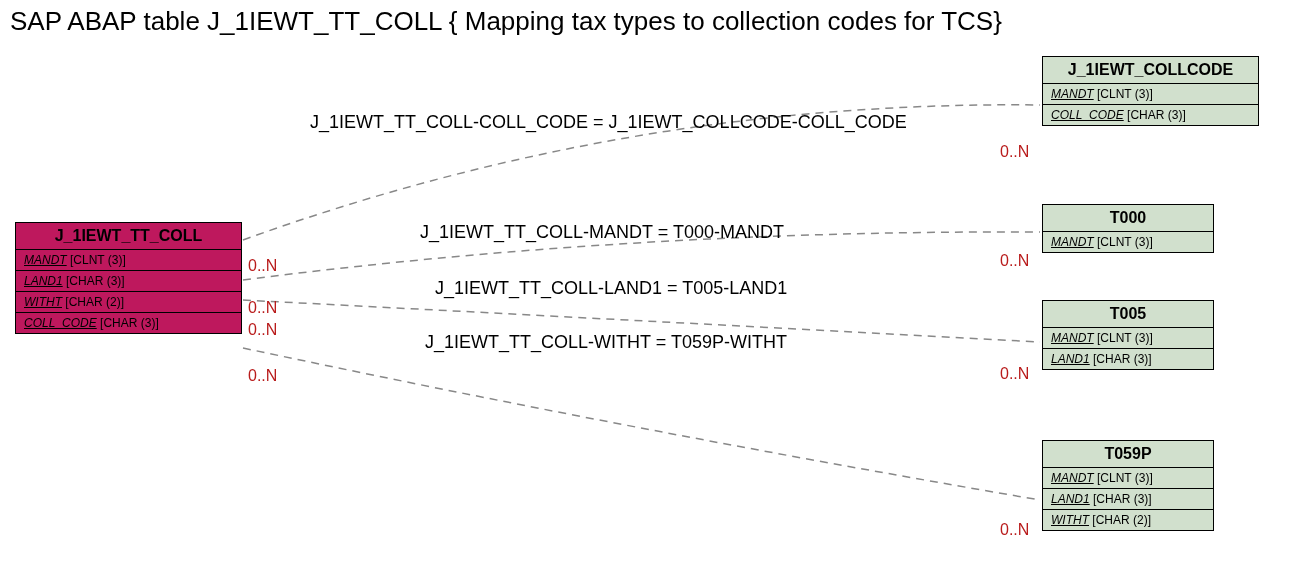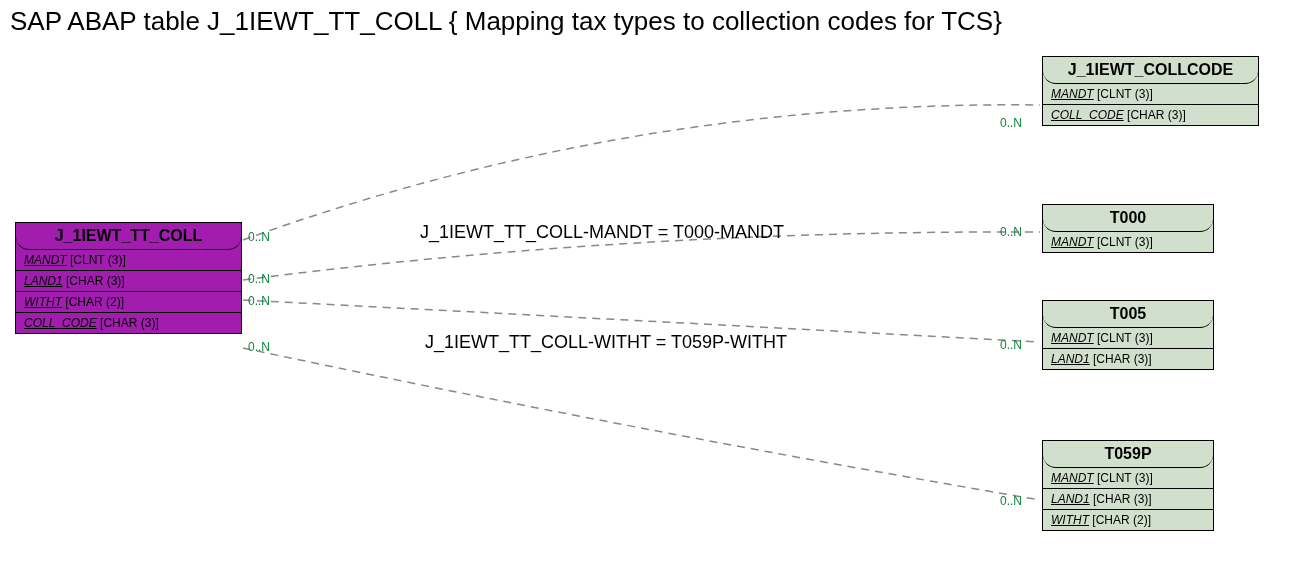--- a/index.html
+++ b/index.html
@@ -1,28 +1,28 @@
 <!DOCTYPE html>
 <html><head>
 <meta charset="utf-8">
 <style>
   html,body{margin:0;padding:0;background:#fff;font-family:Arial,Helvetica,sans-serif;}
   .canvas{position:relative;width:1168px;height:583px;}
   .title{position:absolute;left:10px;top:6px;font-size:26px;font-weight:400;color:#000;}
   svg{position:absolute;left:0;top:0;width:1303px;height:583px;}
   .ebox{position:absolute;border:1px solid #000;}
-  .eheader{font-weight:bold;text-align:center;padding:4px 8px;border-bottom:1px solid #000;font-size:16px;white-space:nowrap;border-radius:13px;}
+  .eheader{font-weight:bold;text-align:center;padding:4px 8px;border-bottom:1px solid #000;font-size:16px;white-space:nowrap;}
   .erow{padding:3px 8px;border-bottom:1px solid #000;font-size:12px;white-space:nowrap;}
   .erow:last-child{border-bottom:none;}
   .kfield{font-style:italic;text-decoration:underline;}
   .ftype{font-style:normal;text-decoration:none;}
-  .bg-main{background:#a21caf;}
+  .bg-main{background:#be185d;}
   .bg-ref{background:#d1e0cd;}
   .joinlabel{position:absolute;font-size:18px;color:#000;white-space:nowrap;text-align:center;}
-  .card{position:absolute;font-size:12px;color:#15803d;}
+  .card{position:absolute;font-size:16px;color:#b91c1c;margin-top:27px;}
 </style>
 </head>
 <body>
 <div class="canvas">
 
 <div class="title">SAP ABAP table J_1IEWT_TT_COLL { Mapping tax types to collection codes for TCS}</div>
 
 <svg>
   <g stroke="#888" stroke-width="1.5" stroke-dasharray="8 6" fill="none">
     <path d="M243,240 Q630,100 1040,105"></path>
@@ -57,21 +57,23 @@
   <div class="erow"><span class="kfield">LAND1</span> <span class="ftype">[CHAR (3)]</span></div>
 </div>
 
 <div class="ebox bg-ref" style="left:1042px;top:440px;width:170px;">
   <div class="eheader">T059P</div>
   <div class="erow"><span class="kfield">MANDT</span> <span class="ftype">[CLNT (3)]</span></div>
   <div class="erow"><span class="kfield">LAND1</span> <span class="ftype">[CHAR (3)]</span></div>
   <div class="erow"><span class="kfield">WITHT</span> <span class="ftype">[CHAR (2)]</span></div>
 </div>
 
+<div class="joinlabel" style="left:310px;top:112px;">J_1IEWT_TT_COLL-COLL_CODE = J_1IEWT_COLLCODE-COLL_CODE</div>
 <div class="joinlabel" style="left:420px;top:222px;">J_1IEWT_TT_COLL-MANDT = T000-MANDT</div>
+<div class="joinlabel" style="left:435px;top:278px;">J_1IEWT_TT_COLL-LAND1 = T005-LAND1</div>
 <div class="joinlabel" style="left:425px;top:332px;">J_1IEWT_TT_COLL-WITHT = T059P-WITHT</div>
 
 <div class="card" style="left:248px;top:230px;">0..N</div>
 <div class="card" style="left:248px;top:272px;">0..N</div>
 <div class="card" style="left:248px;top:294px;">0..N</div>
 <div class="card" style="left:248px;top:340px;">0..N</div>
 
 <div class="card" style="left:1000px;top:116px;">0..N</div>
 <div class="card" style="left:1000px;top:225px;">0..N</div>
 <div class="card" style="left:1000px;top:338px;">0..N</div>

